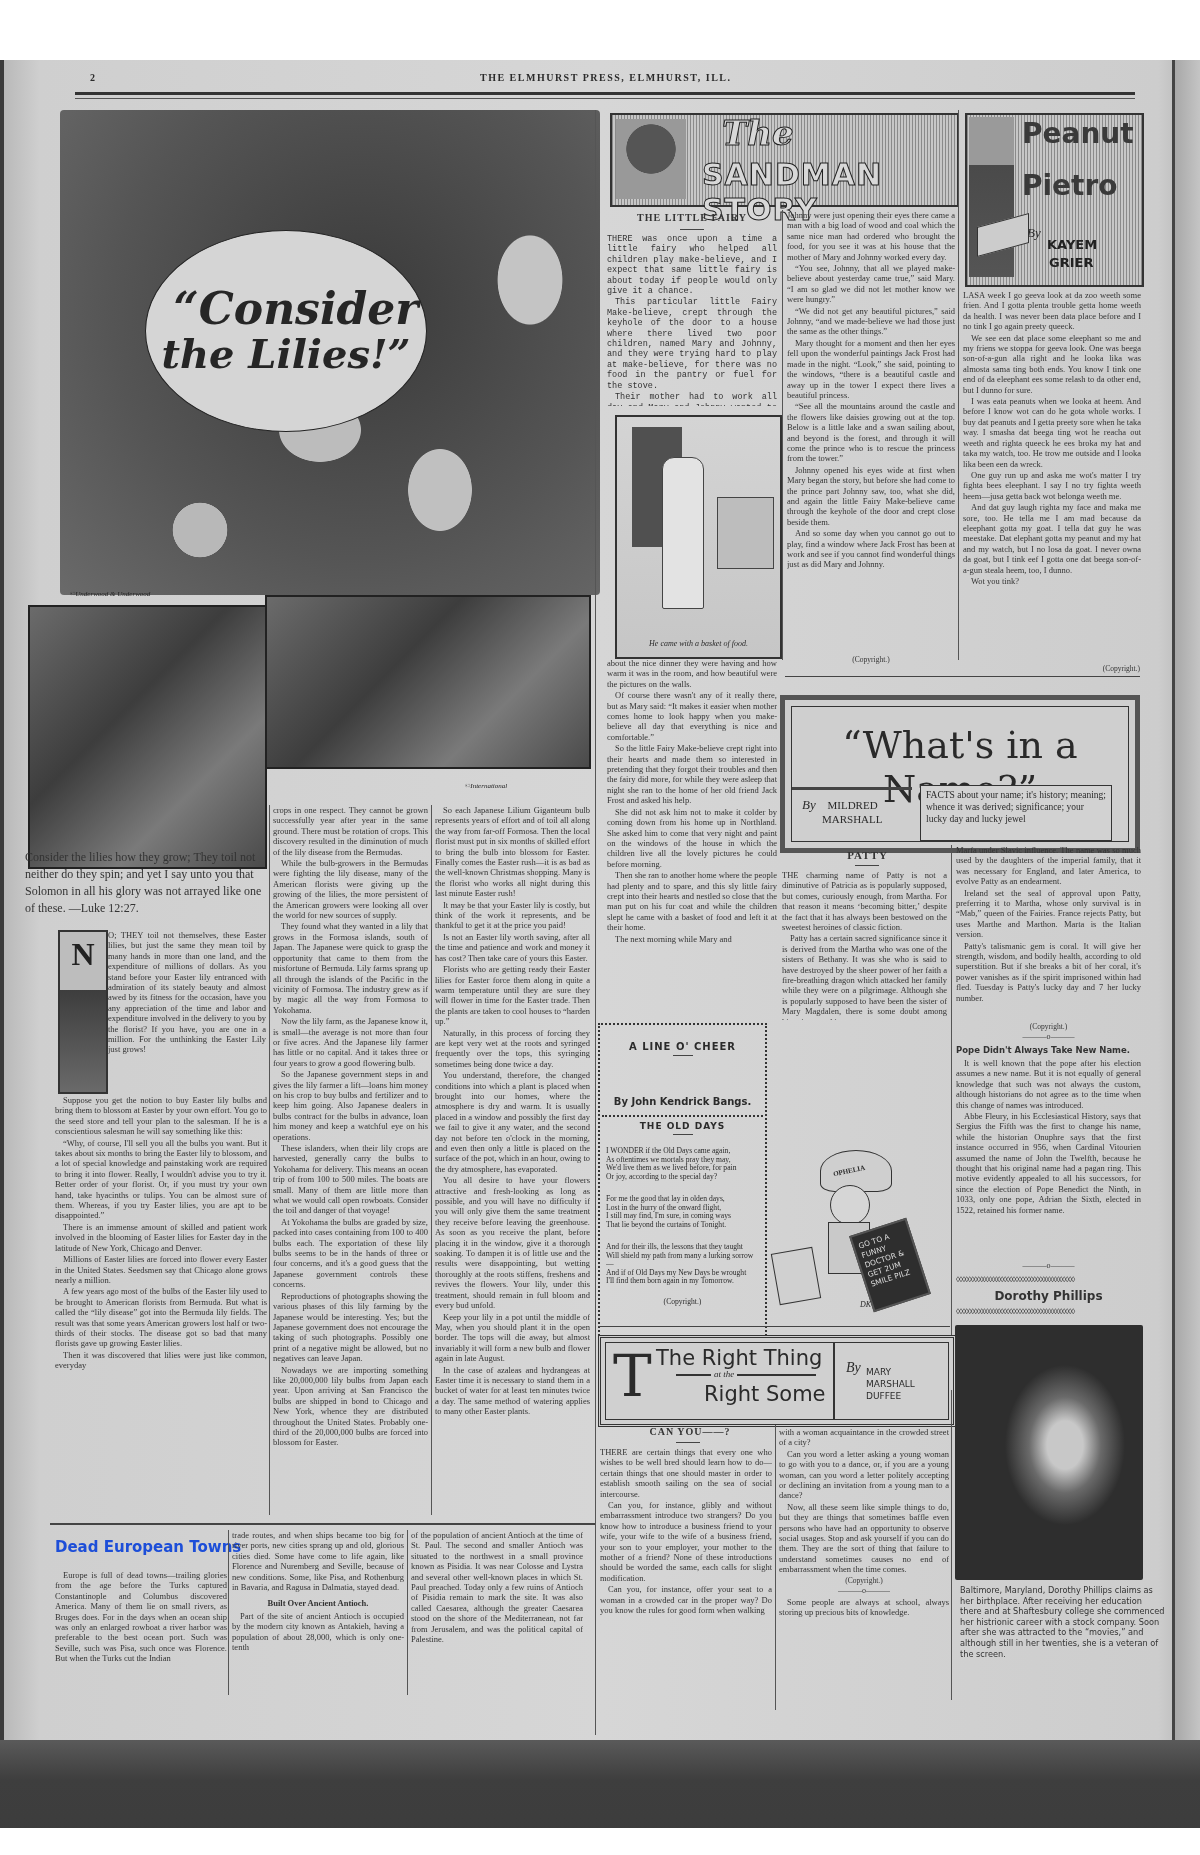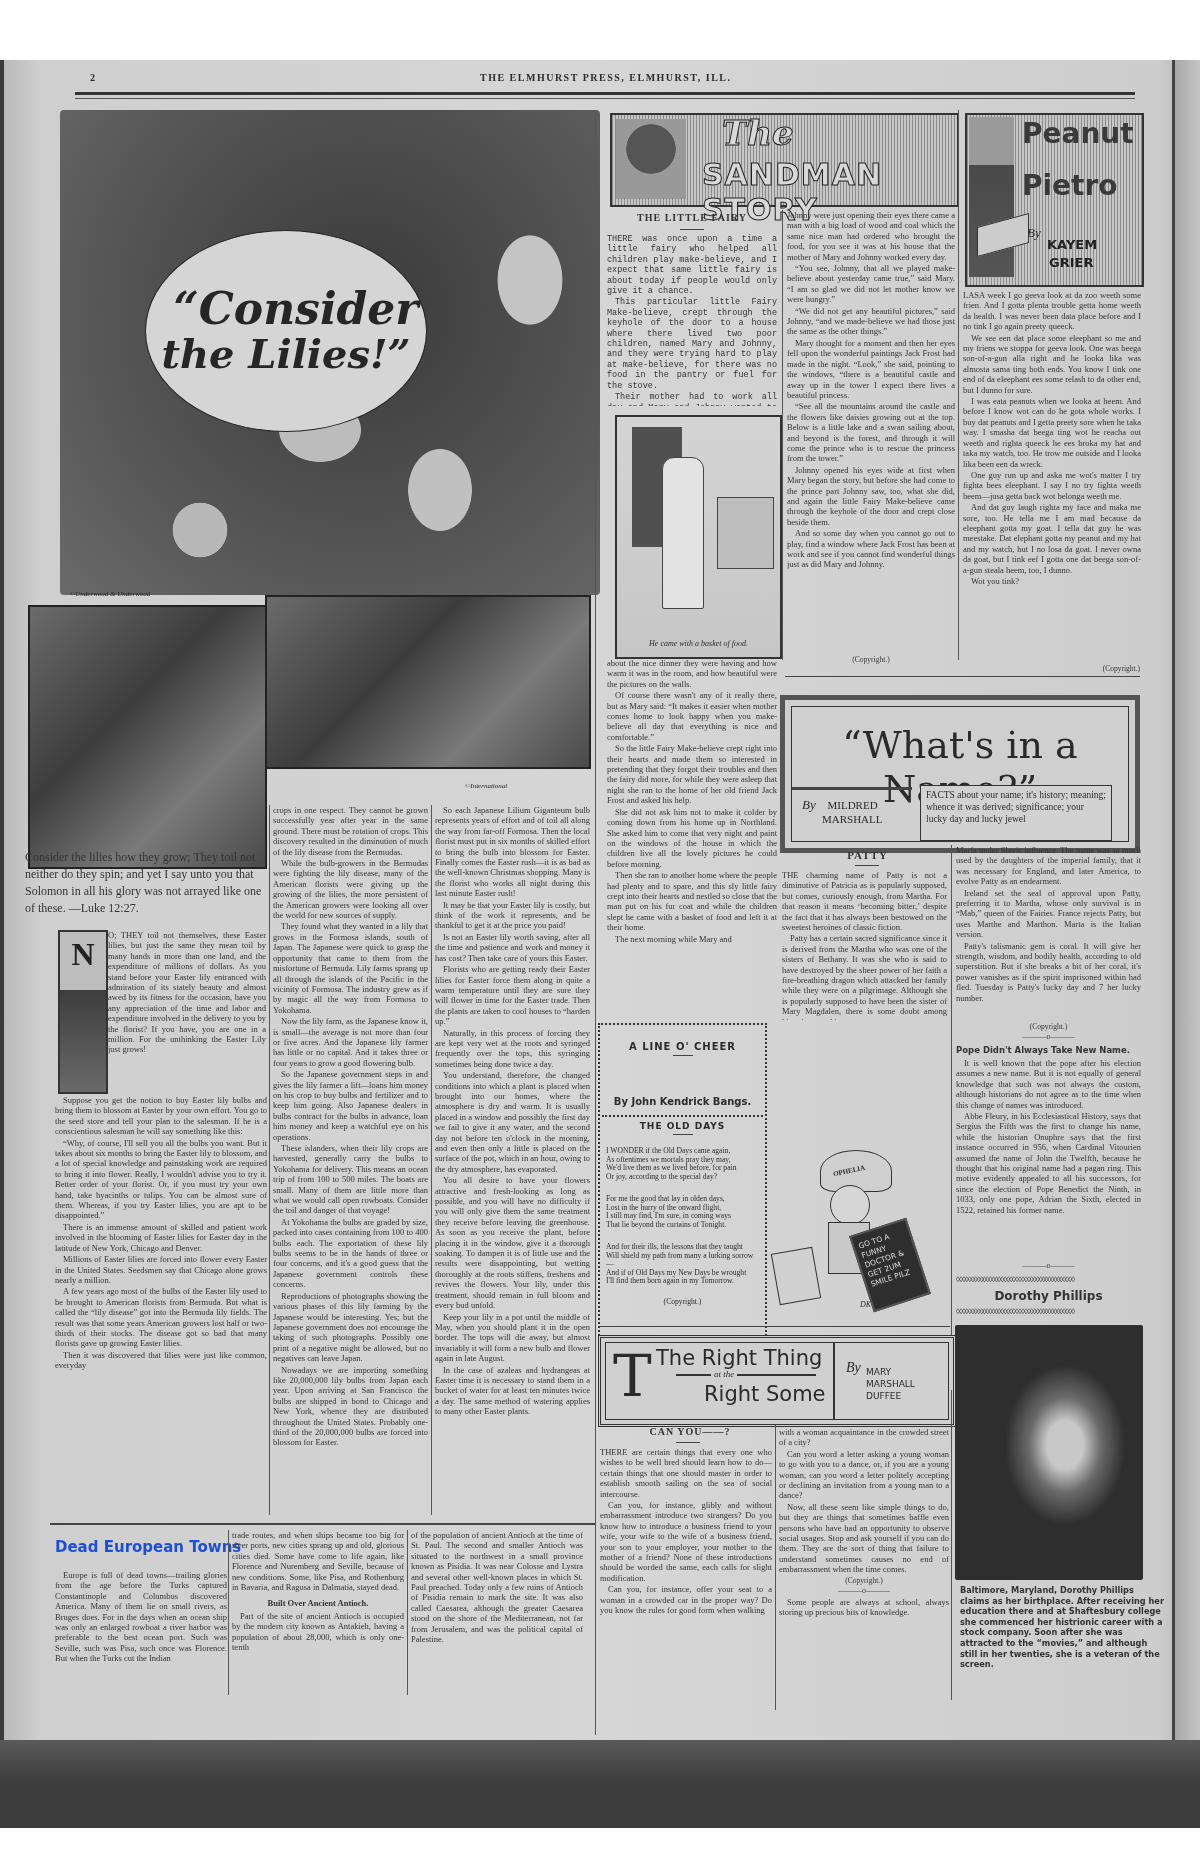--- a/index.html
+++ b/index.html
@@ -49,21 +49,21 @@
   .name-box{position:absolute;left:780px;top:695px;width:350px;height:148px;border:5px solid #555;background:#cfcfcf;}
   .name-inner{position:absolute;left:6px;top:6px;right:6px;bottom:6px;border:1.5px solid #333;}
   .name-title{position:absolute;left:0;top:16px;width:100%;text-align:center;font-family:"DejaVu Serif",serif;font-size:38px;color:#2a2a2a;}
   .name-by{position:absolute;left:10px;top:90px;font-size:11px;}
   .name-facts{position:absolute;left:128px;top:78px;width:180px;height:48px;border:1.5px solid #333;padding:3px 5px;font-size:9.5px;line-height:12px;background:#d2d2d2;}
 
   .cheer-box{position:absolute;left:598px;top:1023px;width:165px;height:312px;border:2px dotted #333;}
   .ophelia{position:absolute;left:770px;top:1140px;width:170px;height:175px;}
   .right-thing{position:absolute;left:598px;top:1335px;width:352px;height:86px;border:3px double #333;background:#d0d0d0;}
   .dorothy-photo{position:absolute;left:955px;top:1320px;width:210px;height:225px;background:radial-gradient(ellipse 60px 80px at 110px 120px,#c8c8c8 30%,#6a6a6a 60%,#2e2e2e 100%);border-radius:2px;}
-  .dorothy-cap{position:absolute;left:960px;top:1585px;width:205px;font-family:"DejaVu Sans",sans-serif;font-size:8.2px;line-height:10.6px;font-weight:bold;color:#333;}
+  .dorothy-cap{position:absolute;left:960px;top:1585px;width:205px;font-family:"DejaVu Sans",sans-serif;font-size:8.2px;line-height:10.6px;font-weight:normal;color:#333;}
 
   .dead-title{position:absolute;left:55px;top:1538px;font-family:"DejaVu Sans",sans-serif;font-weight:bold;font-size:15px;color:#1d4ed8;}
   .chain{position:absolute;font-size:8px;letter-spacing:-1px;color:#333;overflow:hidden;white-space:nowrap;}
 </style>
 </head>
 <body>
 
 <div class="page"></div>
 <div class="topblank"></div>
 <div class="paper"></div>

